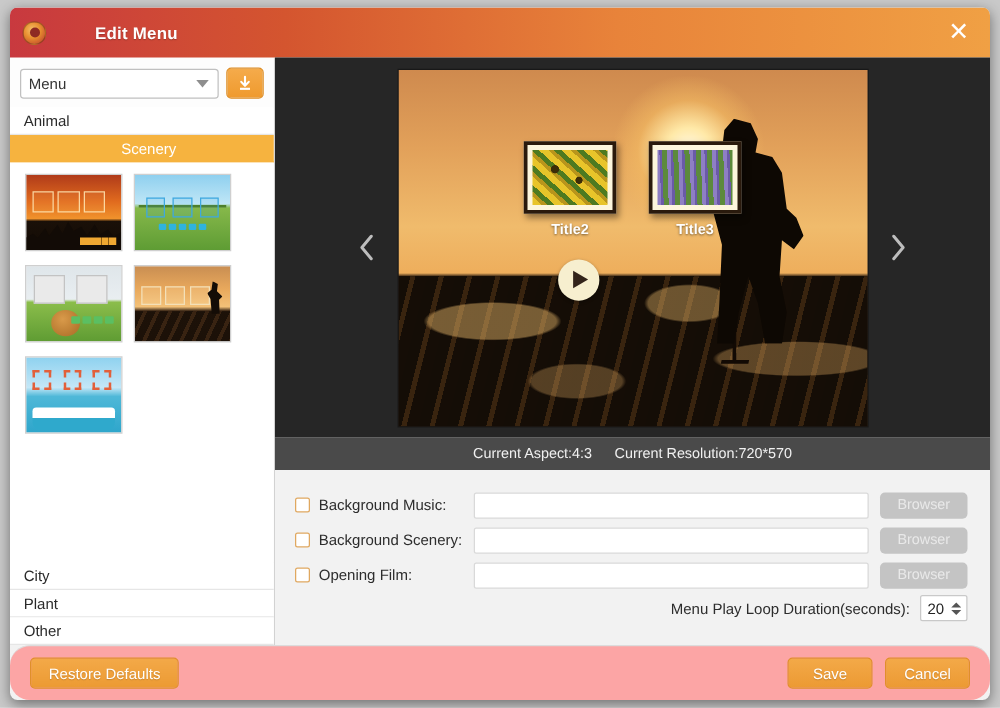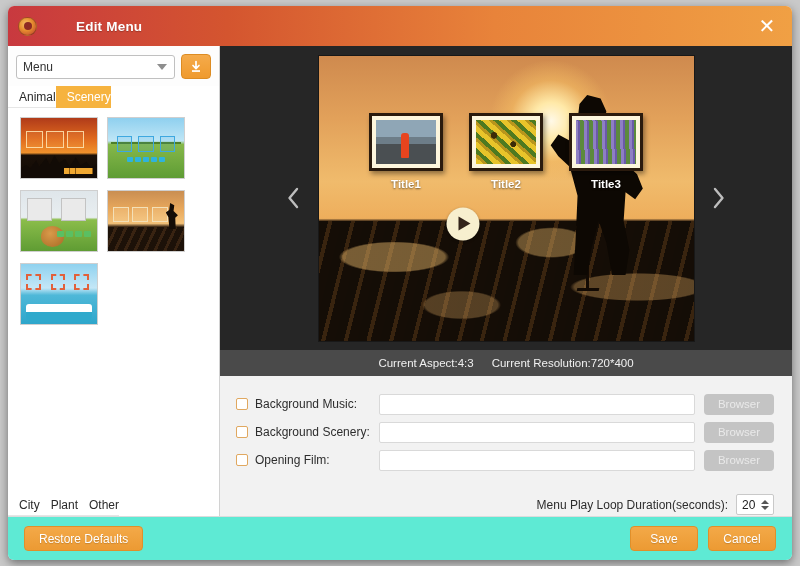--- a/index.html
+++ b/index.html
@@ -87,31 +87,32 @@
   .dl-btn {
     width: 30px; height: 25px; flex: 0 0 30px;
     border-radius: 4px;
     background: linear-gradient(to bottom, #f5ab4b, #ef9a2e);
     border: 1px solid #dd8c23;
     display:flex; align-items:center; justify-content:center;
     cursor: pointer;
   }
   .dl-btn svg { display:block; }
 
-  .cat-list { display: flex; flex-direction: row; }
+  .cat-list { display: flex; flex-direction: column; }
   .cat-item {
     height: 22px; line-height: 22px;
     font-size: 12px; color: #2a2a2a;
     padding-left: 11px;
     border-bottom: 1px solid #e6e6e6;
     cursor: pointer; background: #fff;
   }
   .cat-item.sel {
     background: #f6b33f; color: #fff;
     border-bottom-color: #f6b33f;
+    text-align: center;
   }
 
   .thumbs {
     flex: 1 1 auto; min-height: 0; overflow: hidden;
     background: #fff;
     padding: 9px 0 0 12px;
     display: flex; flex-wrap: wrap;
     align-content: flex-start;
     gap: 11px 9px;
   }
@@ -296,43 +297,44 @@
   .browse-btn {
     flex: 0 0 70px; margin-left: 9px;
     height: 21px; border-radius: 4px;
     background: #c4c4c4; border: none;
     color: #e9e9e9; font-size: 11.5px;
     font-family:"Liberation Sans", sans-serif;
     cursor: default;
   }
   .loop-row {
     display:flex; align-items:center; justify-content:flex-end;
-    margin-top: 20px; padding-right: 0;
+    margin-top: 2px; padding-right: 0;
   }
   .loop-label { font-size: 12px; color:#2d2d2d; margin-right: 8px; }
   .spinner {
     width: 38px; height: 21px; border:1px solid #c9c9c9; background:#fff;
     border-radius: 2px; display:flex; align-items:center;
     padding-left: 5px; position:relative; font-size: 12px; color:#222;
   }
   .spin-arrows {
     position:absolute; right: 4px; top:50%; transform: translateY(-50%);
     display:flex; flex-direction:column; gap:2px; cursor:pointer;
   }
   .spin-arrows b { display:block; width:0; height:0; }
   .spin-arrows b.up { border-left:4px solid transparent; border-right:4px solid transparent; border-bottom:4px solid #555; }
   .spin-arrows b.dn { border-left:4px solid transparent; border-right:4px solid transparent; border-top:4px solid #555; }
 
   
   .footer {
     flex: 0 0 44px; height: 44px;
-    background: #5eead4;
+    background: #fca5a5;
     border-top: 1px solid #dcdcdc;
     display:flex; align-items:center;
     padding: 0 16px;
+    border-radius: 16px;
   }
   .btn-orange {
     height: 25px; border-radius: 4px;
     background: linear-gradient(to bottom, #f3a948, #ec9a33);
     border: 1px solid #e08f2a;
     color:#fff; font-size: 12px; cursor:pointer;
     font-family:"Liberation Sans", sans-serif;
     padding: 0 14px;
     text-shadow: 0 1px 1px rgba(0,0,0,.18);
   }
@@ -439,26 +441,20 @@
           </svg>
         </div>
 
         <div class="stage">
           <div class="sun"></div>
           <div class="ground"></div>
           <div class="tripod"></div>
           <div class="photog"></div>
 
           <div class="frames">
-            <div class="fcell">
-              <div class="fpic">
-                  <div class="fimg img1"></div>
-                </div>
-              <div class="ftitle">Title1</div>
-            </div>
             <div class="fcell">
               <div class="fpic">
                   <div class="fimg img2"></div>
                 </div>
               <div class="ftitle">Title2</div>
             </div>
             <div class="fcell">
               <div class="fpic">
                   <div class="fimg img3"></div>
                 </div>
@@ -473,21 +469,21 @@
 
         <div class="nav-arrow right">
           <svg width="14" height="22" viewBox="0 0 14 22">
             <path d="M3 2 L10.5 11 L3 20" stroke="#bdbdbd" stroke-width="2.4" fill="none" stroke-linecap="round" stroke-linejoin="round"></path>
           </svg>
         </div>
       </div>
 
       <div class="statusbar">
         <span>Current Aspect:4:3</span>
-        <span>Current Resolution:720*400</span>
+        <span>Current Resolution:720*570</span>
       </div>
 
       <div class="options">
 
         <div class="opt-row">
           <span class="cbox"></span>
           <span class="opt-label">Background Music:</span>
           <input class="opt-input" type="text" value="" style="">
           <button class="browse-btn">Browser</button>
         </div>

